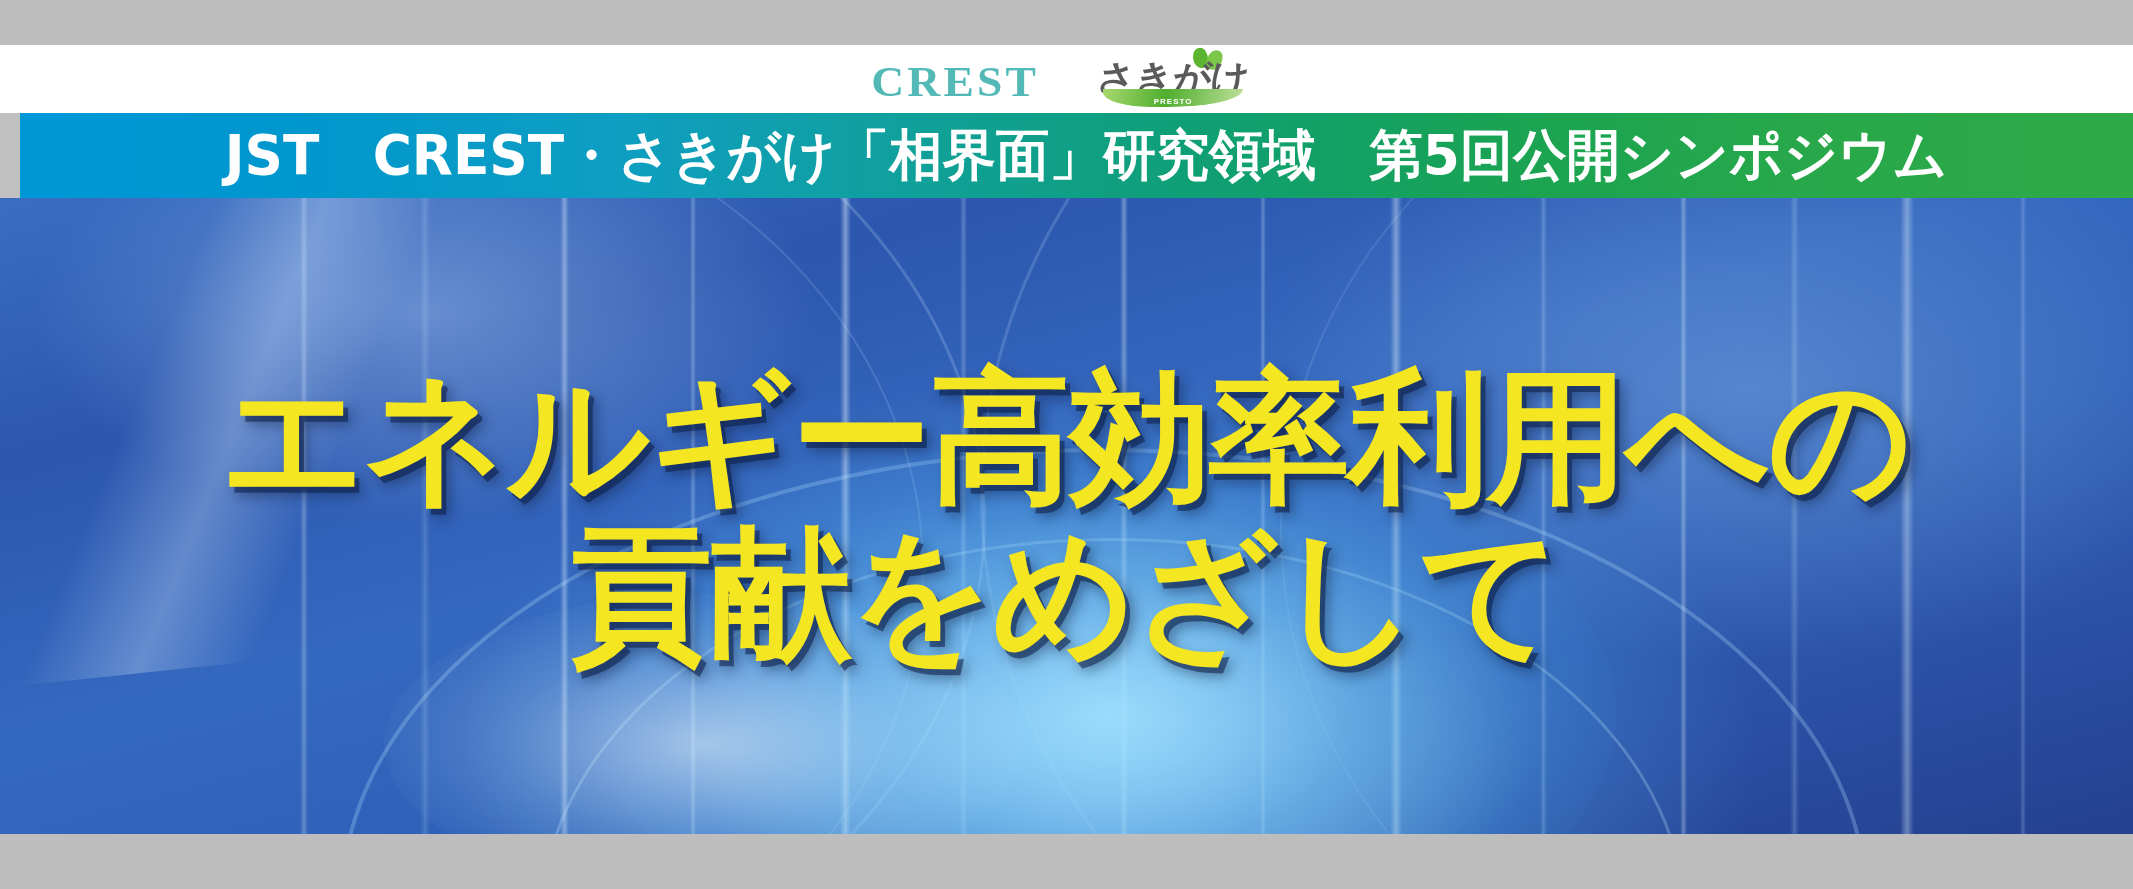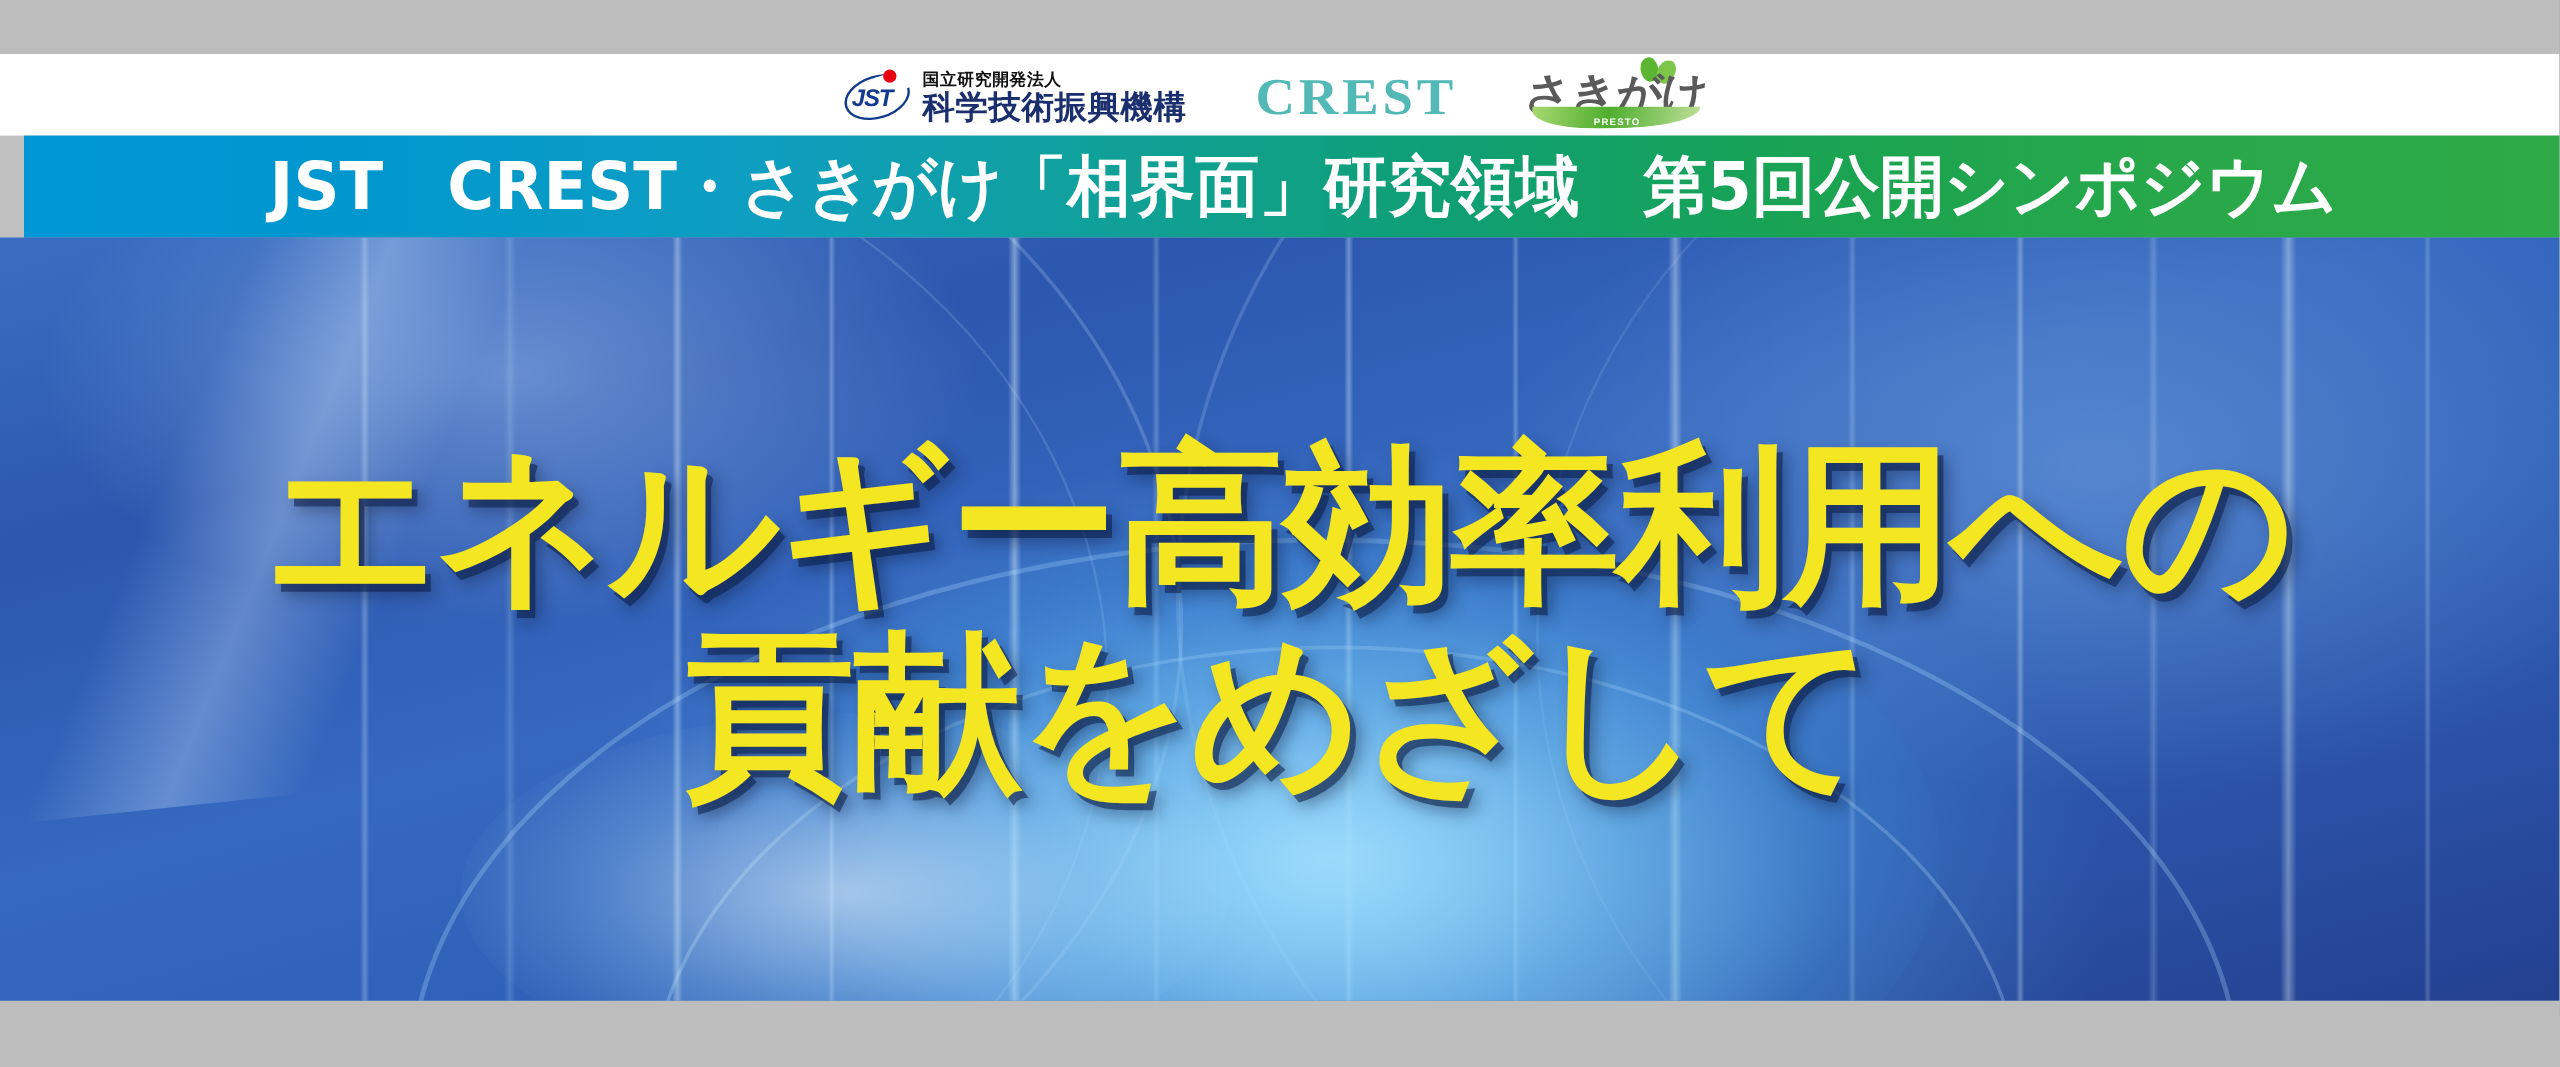--- a/index.html
+++ b/index.html
@@ -311,32 +311,20 @@
 </style>
 </head>
 <body>
 
 <div class="page">
 
   <div class="top-grey"></div>
 
   <div class="logo-band">
 
-    <div class="jst-logo">
-      <div class="jst-mark">
-        <div class="ellipse"></div>
-        <div class="ellipse-cut"></div>
-        <div class="dot"></div>
-        <div class="jst-text">JST</div>
-      </div>
-      <div class="jst-words">
-        <div class="line1">国立研究開発法人</div>
-        <div class="line2">科学技術振興機構</div>
-      </div>
-    </div>
 
     <div class="crest-logo">CREST</div>
 
     <div class="presto-logo">
       <div class="leaf-a"></div>
       <div class="leaf-b"></div>
       <div class="sakigake">さきがけ</div>
       <div class="swoosh"></div>
       <div class="presto-word">PRESTO</div>
     </div>

